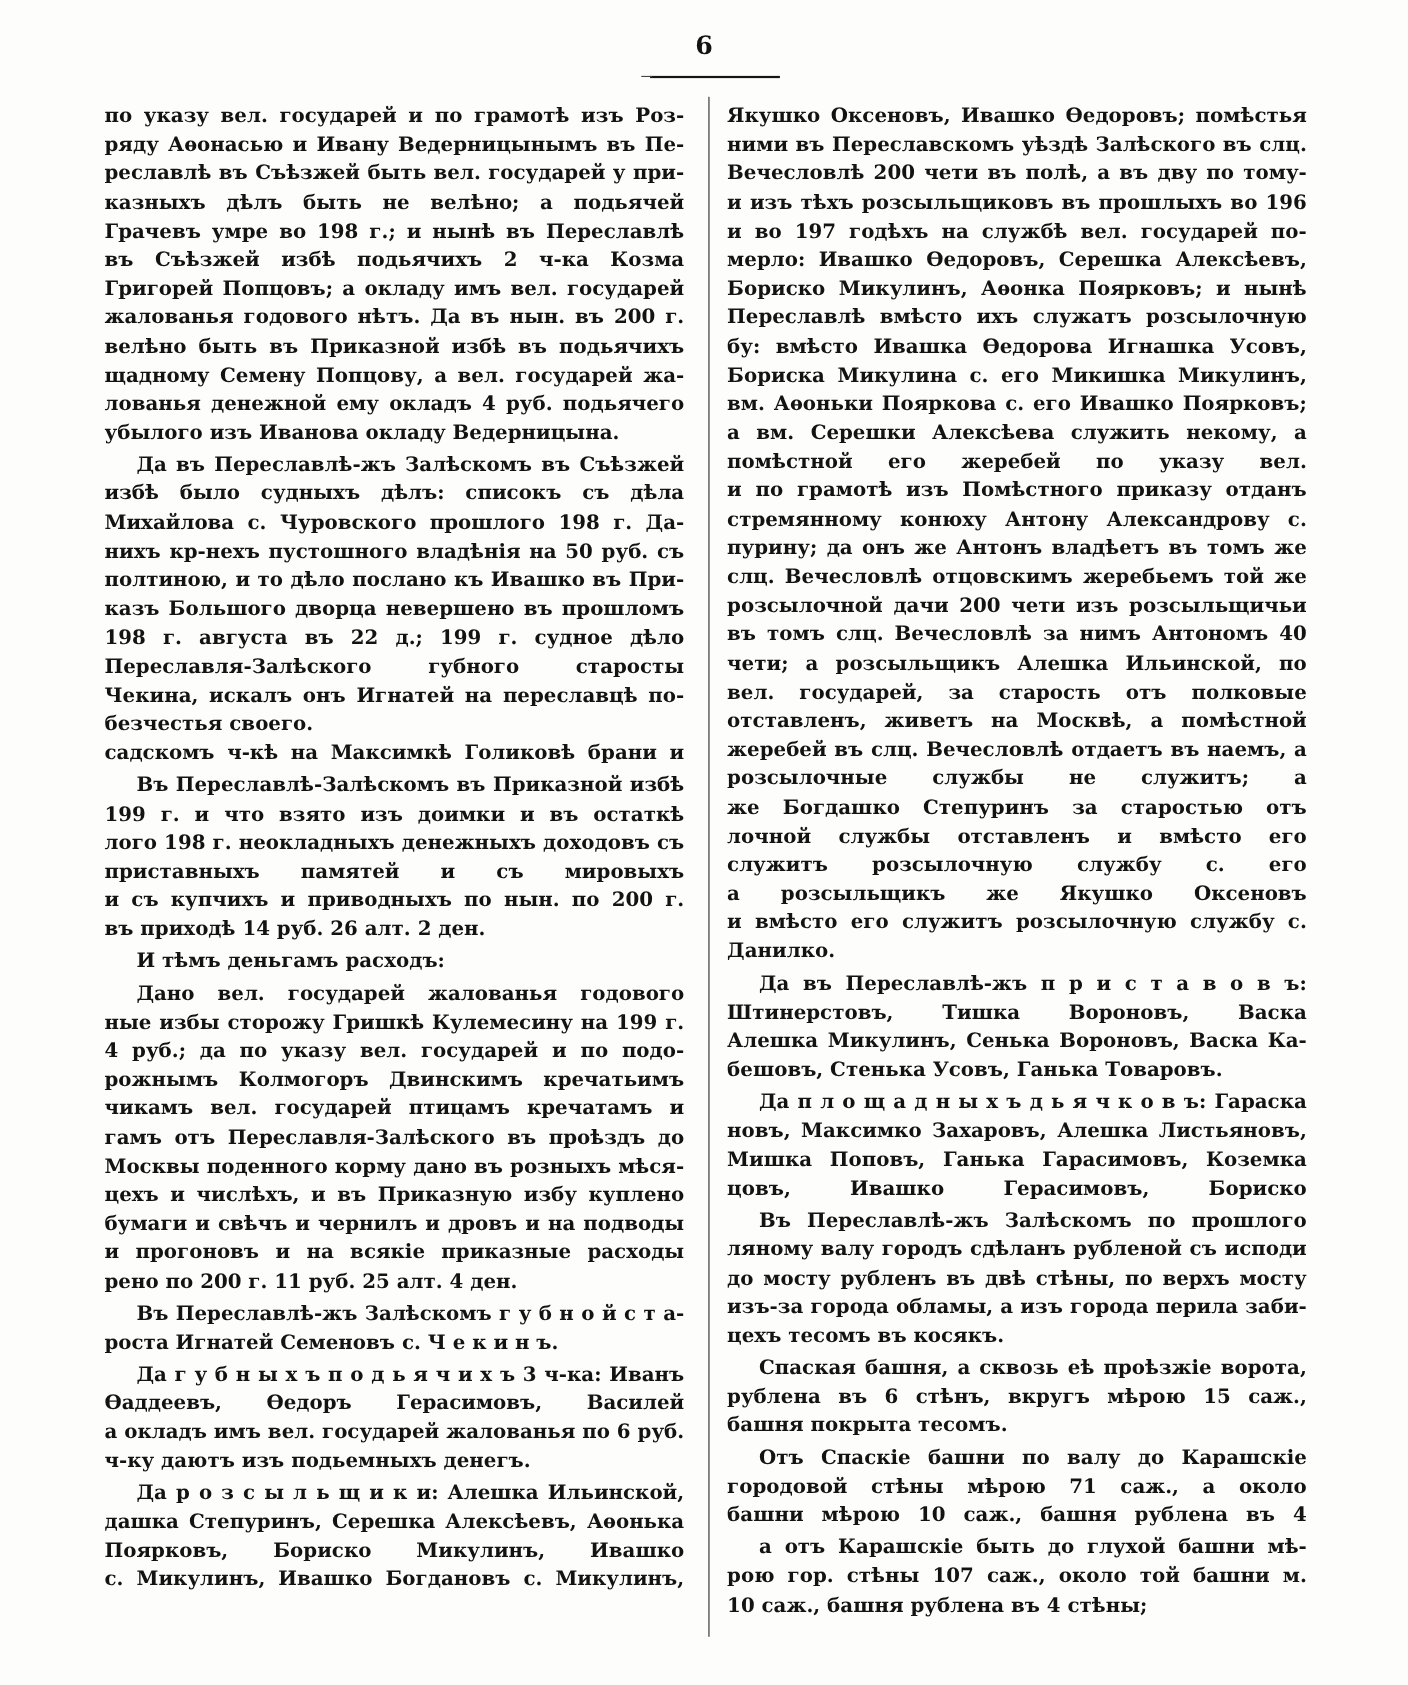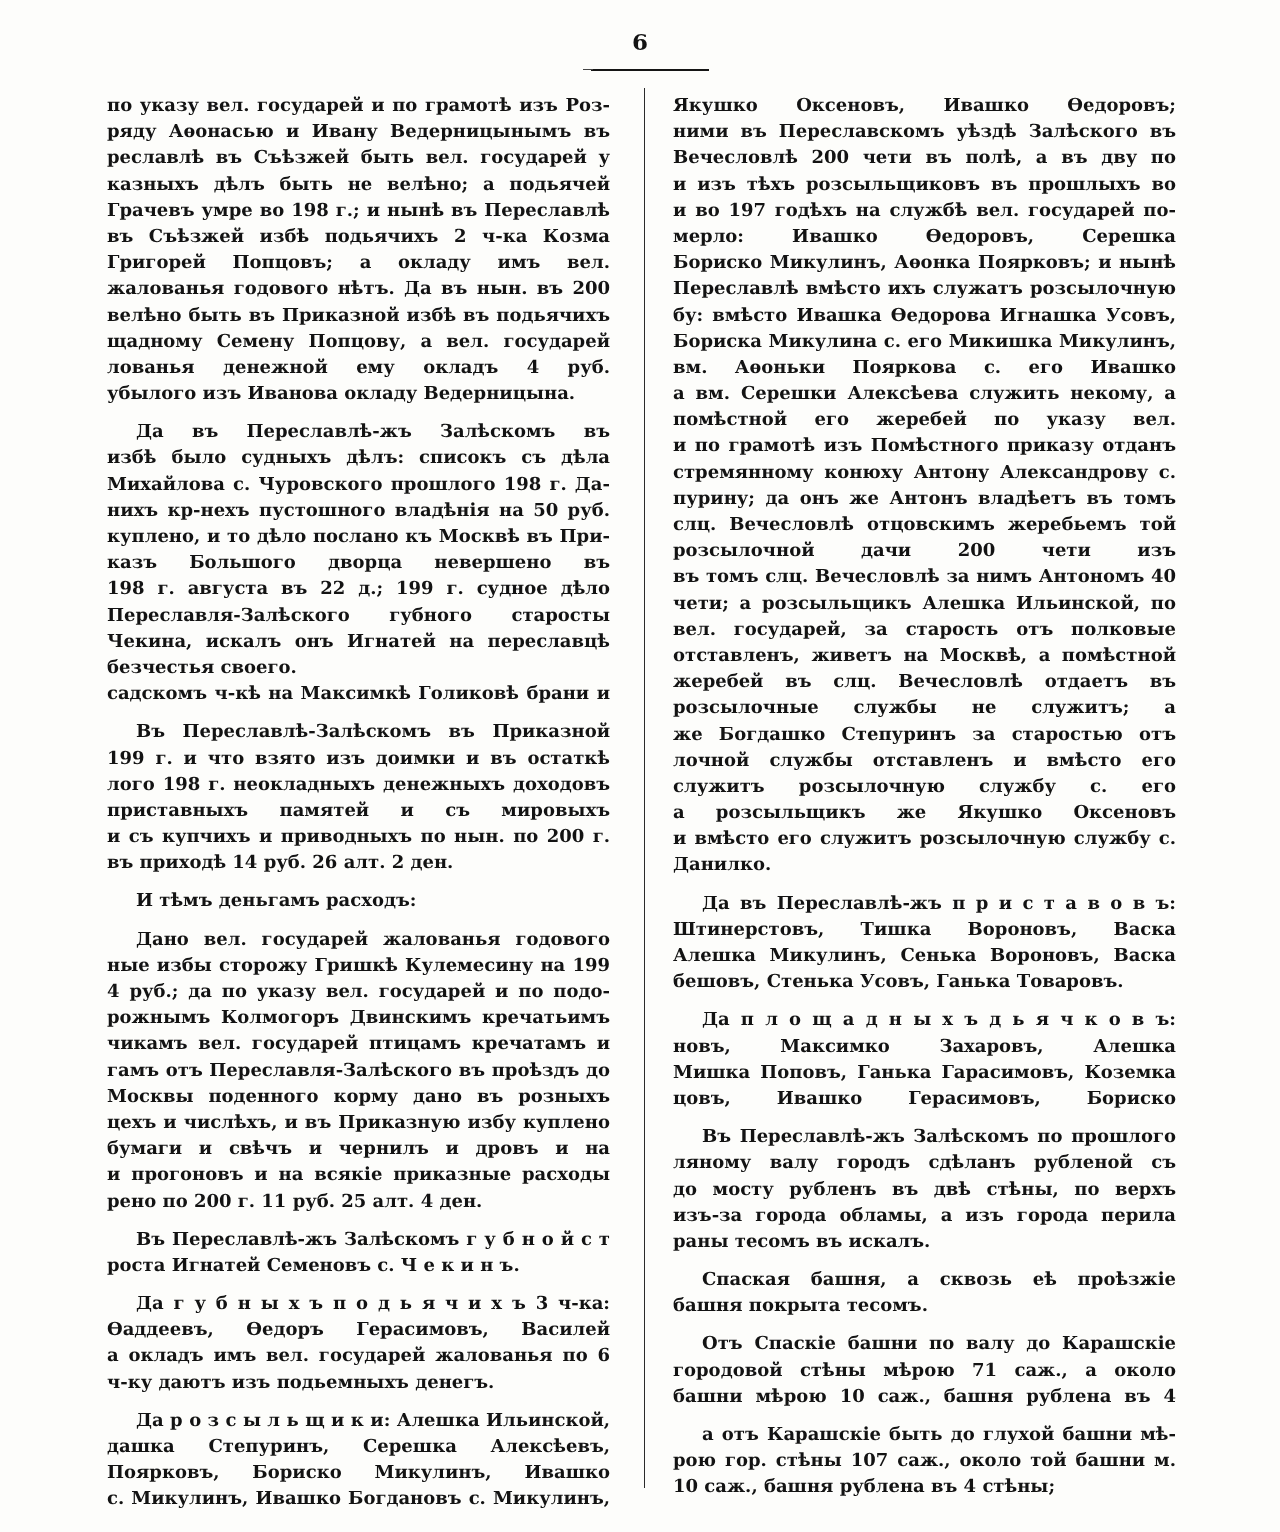--- a/index.html
+++ b/index.html
@@ -45,21 +45,21 @@
     position: absolute;
     top: 93px;
     width: 527px;
     font-size: 18px;
     line-height: 26.2px;
     font-weight: bold;
     text-rendering: geometricPrecision;
   }
   .col-left  { left: 95px; }
   .col-right { left: 661px; }
-  .para { margin: 12px; padding: 0; margin-top: 3px; }
+  .para { margin: 0; padding: 0; margin-top: 3px; }
   .para:first-child { margin-top: 0; }
   .line {
     text-align: justify;
     text-align-last: justify;
     height: 26.2px;
     overflow: hidden;
   }
   .line.last { text-align-last: left; }
   .line.indent { text-indent: 29px; }
 </style>
@@ -84,21 +84,21 @@
         <div class="line">велѣно быть въ Приказной избѣ въ подьячихъ пло-</div>
         <div class="line">щадному Семену Попцову, а вел. государей жа-</div>
         <div class="line">лованья денежной ему окладъ 4 руб. подьячего</div>
         <div class="line last">убылого изъ Иванова окладу Ведерницына.</div>
       </div>
       <div class="para">
         <div class="line indent">Да въ Переславлѣ-жъ Залѣскомъ въ Съѣзжей</div>
         <div class="line">избѣ было судныхъ дѣлъ: списокъ съ дѣла Матвея</div>
         <div class="line">Михайлова с. Чуровского прошлого 198 г. Да-</div>
         <div class="line">нихъ кр-нехъ пустошного владѣнія на 50 руб. съ</div>
-        <div class="line">куплено, и то дѣло послано къ Москвѣ въ При-</div>
+        <div class="line">полтиною, и то дѣло послано къ Ивашко въ При-</div>
         <div class="line">казъ Большого дворца невершено въ прошломъ во</div>
         <div class="line">198 г. августа въ 22 д.; 199 г. судное дѣло</div>
         <div class="line">Переславля-Залѣского губного старосты Игнатья</div>
         <div class="line">Чекина, искалъ онъ Игнатей на переславцѣ по-</div>
         <div class="line last">безчестья своего.</div>
         <div class="line">садскомъ ч-кѣ на Максимкѣ Голиковѣ брани и</div>
       </div>
       <div class="para">
         <div class="line indent">Въ Переславлѣ-Залѣскомъ въ Приказной избѣ</div>
         <div class="line">199 г. и что взято изъ доимки и въ остаткѣ прош-</div>
@@ -184,24 +184,25 @@
         <div class="line indent">Да п л о щ а д н ы х ъ  д ь я ч к о в ъ: Гараска Ива-</div>
         <div class="line">новъ, Максимко Захаровъ, Алешка Листьяновъ,</div>
         <div class="line">Мишка Поповъ, Ганька Гарасимовъ, Коземка Поп-</div>
         <div class="line last">цовъ, Ивашко Герасимовъ, Бориско Штиперстовъ.</div>
       </div>
       <div class="para">
         <div class="line indent">Въ Переславлѣ-жъ Залѣскомъ по прошлого зем-</div>
         <div class="line">ляному валу городъ сдѣланъ рубленой съ исподи</div>
         <div class="line">до мосту рубленъ въ двѣ стѣны, по верхъ мосту</div>
         <div class="line">изъ-за города обламы, а изъ города перила заби-</div>
-        <div class="line last">раны тесомъ въ искалъ.</div>
+        <div class="line last">цехъ тесомъ въ косякъ.</div>
       </div>
       <div class="para">
         <div class="line indent">Спаская башня, а сквозь еѣ проѣзжіе ворота,</div>
+        <div class="line">рублена въ 6 стѣнъ, вкругъ мѣрою 15 саж.,</div>
         <div class="line last">башня покрыта тесомъ.</div>
       </div>
       <div class="para">
         <div class="line indent">Отъ Спаскіе башни по валу до Карашскіе башни</div>
         <div class="line">городовой стѣны мѣрою 71 саж., а около Карашскіе</div>
         <div class="line last">башни мѣрою 10 саж., башня рублена въ 4 стѣны;</div>
       </div>
       <div class="para">
         <div class="line indent">а отъ Карашскіе быть до глухой башни мѣ-</div>
         <div class="line">рою гор. стѣны 107 саж., около той башни м.</div>

